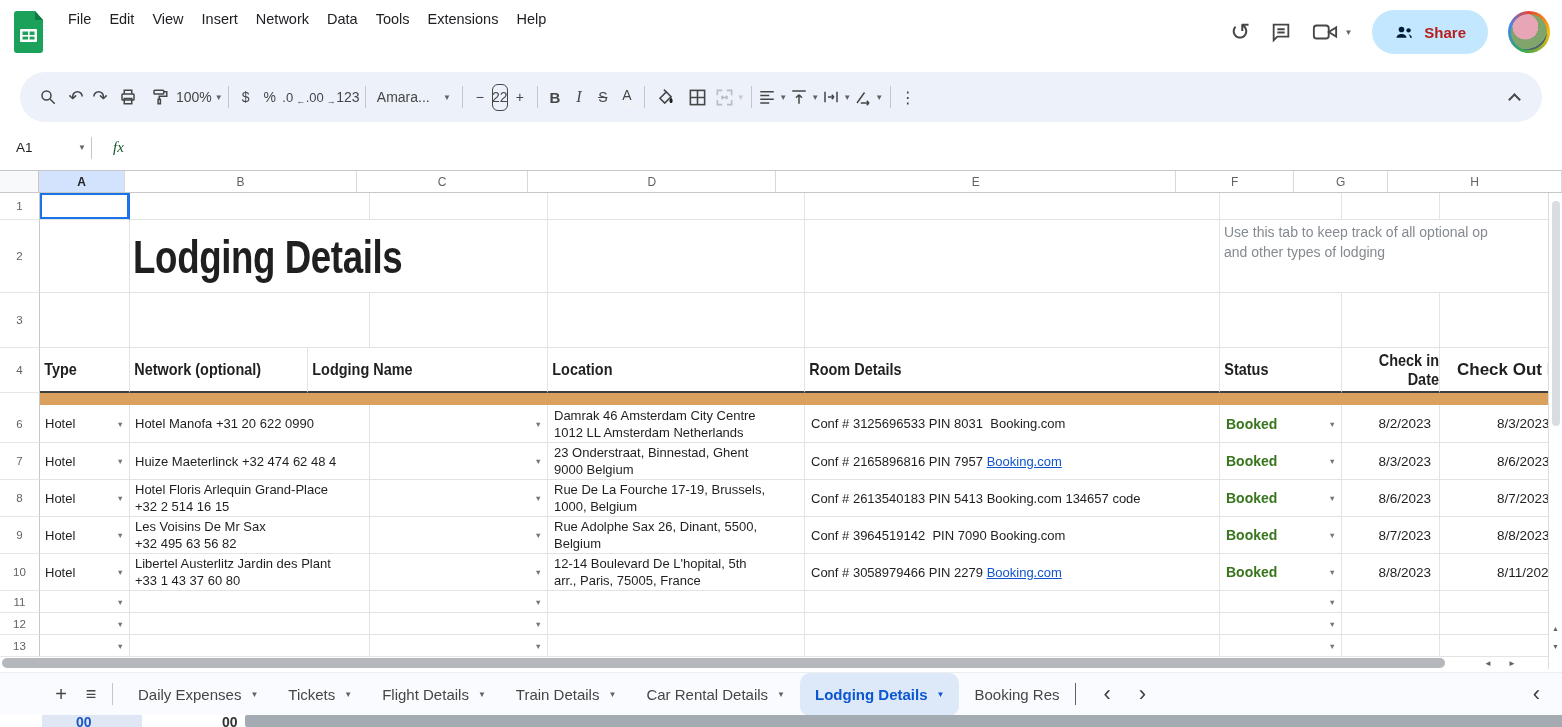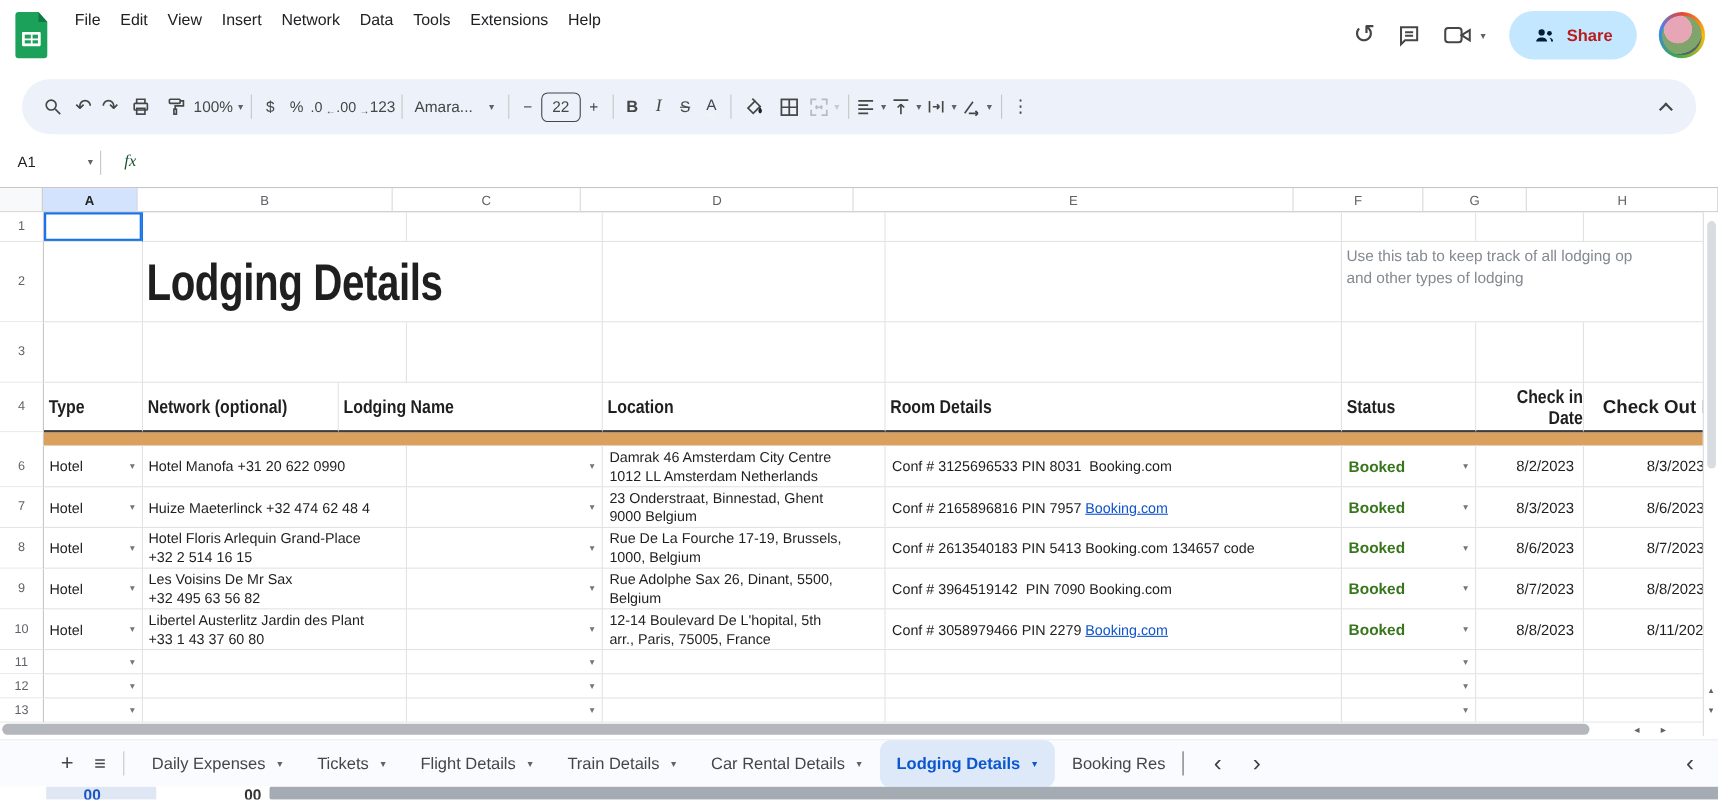--- a/index.html
+++ b/index.html
@@ -27,21 +27,21 @@
 
   
   .toolbar{position:absolute;left:20px;right:20px;top:72px;height:50px;background:#edf2fa;border-radius:25px;
            display:flex;align-items:center;padding:0 12px;color:#444746;font-size:14px}
   .tb{min-width:32px;height:34px;display:flex;align-items:center;justify-content:center;border-radius:6px;gap:3px;white-space:nowrap}
   .tb.narrow{min-width:24px}
   .sep{width:1px;height:22px;background:#c4c7c5;margin:0 5px;flex:none}
   .dd8{font-size:8px;color:#5f6368}
   .num-ico{font-size:13px;letter-spacing:0;position:relative}
   .num-ico small{font-size:9px;position:relative;top:4px}
-  .fsize{border:1px solid #444746;border-radius:6px;width:36px;height:27px;display:flex;align-items:center;justify-content:center;background:#edf2fa;font-size:14px}
+  .fsize{border:1px solid #444746;border-radius:6px;width:16px;height:27px;display:flex;align-items:center;justify-content:center;background:#edf2fa;font-size:14px}
   .bold-b{font-weight:bold;font-size:15px}
   .ital{font-style:italic;font-family:"Liberation Serif",serif;font-size:16px}
   .strike{text-decoration:line-through;font-size:14px}
   .a-ul{display:inline-block;line-height:1;font-size:14px;border-bottom:3px solid #f1f3f4;padding-bottom:1px}
   .disabled{color:#b7bbc2}
   .spacer{flex:1}
   .chev-up{width:9px;height:9px;border-left:2px solid #444746;border-top:2px solid #444746;transform:rotate(45deg);margin-top:4px}
 
   
   .fbar{position:absolute;top:125px;left:0;right:0;height:45px;display:flex;align-items:center}
@@ -311,21 +311,21 @@
   <div class="row" style="height:73px">
     <div class="rh">2</div>
     <div class="cell wA"></div>
     <div class="cell wBC" style="overflow:visible">
       <span class="sheet-title">Lodging Details</span>
     </div>
     <div class="cell wD"></div>
     <div class="cell wE"></div>
     <div class="cell wFGH" style="border-right:none">
       <div class="note">
-        <div>Use this tab to keep track of all lodging op</div>
+        <div>Use this tab to keep track of all optional op</div>
         <div>and other types of lodging</div>
       </div>
     </div>
   </div>
 
   <div class="row" style="height:55px">
     <div class="rh">3</div>
     <div class="cell wA"></div>
     <div class="cell wB"></div>
     <div class="cell wC"></div>

